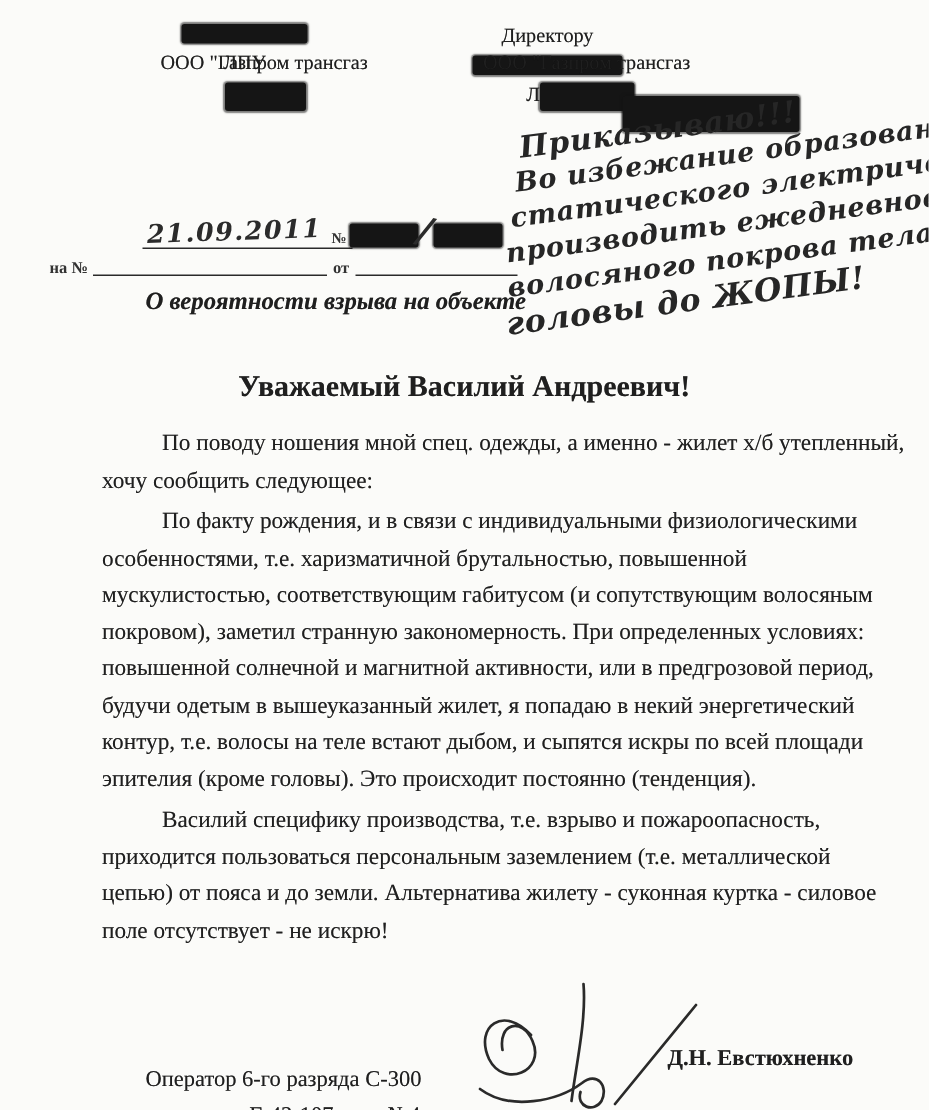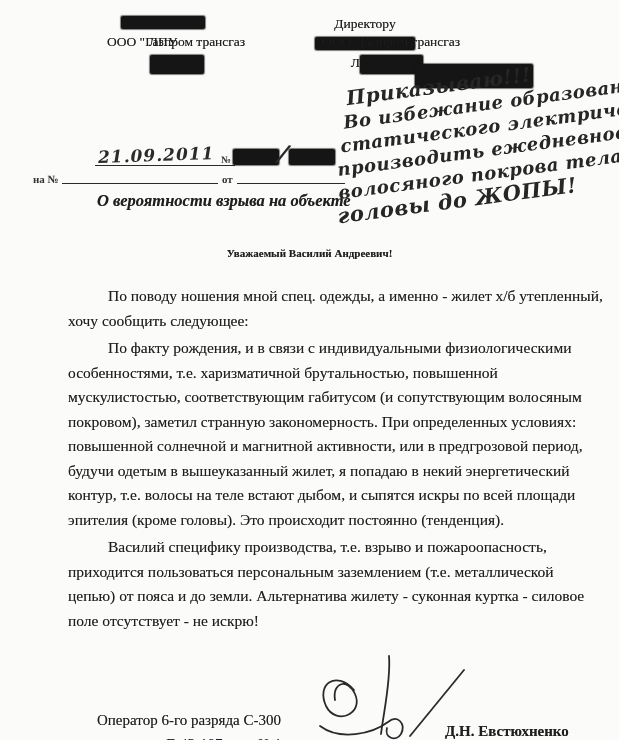--- a/index.html
+++ b/index.html
@@ -25,21 +25,21 @@
   .annotation{transform:rotate(-7.5deg);transform-origin:left top;width:320px;}
   .hw-line{font-family:"DejaVu Serif", serif;font-style:italic;font-weight:bold;color:#262626;
     font-size:18px;line-height:23px;letter-spacing:.5px;white-space:nowrap;}
   .hw-line-0{font-size:20px;margin-left:20px;}
   .hw-line-1{margin-left:14px;}
   .hw-line-2{margin-left:8px;}
   .hw-line-3{margin-left:2px;}
   .hw-line-4{margin-left:0;}
   .hw-line-5{font-size:21px;margin-left:-4px;}
   
-  .salutation{left:0;right:0;text-align:center;font-size:11px;font-weight:bold;
+  .salutation{left:0;right:0;text-align:center;font-size:20px;font-weight:bold;
     text-shadow:0 0 .4px rgba(0,0,0,.5);}
   .body-text{font-size:15.5px;line-height:24.5px;text-shadow:0 0 .4px rgba(0,0,0,.45);margin-left:32px;}
   .para{white-space:pre-line;text-indent:40px;margin:0 0 3px 0;text-align:left;}
   
   .sig-pos{font-size:15px;font-weight:normal;line-height:24px;text-shadow:0 0 .4px rgba(0,0,0,.5);}
   .sig-name{font-size:15px;font-weight:bold;text-shadow:0 0 .4px rgba(0,0,0,.5);}
   svg.scribble{stroke:#2a2a2a;fill:none;stroke-width:1.8;stroke-linecap:round;}
 </style>
 </head>
 <body>
@@ -109,13 +109,13 @@
 <div class="abs sig-pos" style="left:97px;top:708px;">Оператор 6-го разряда С-300</div>
 <div class="abs sig-pos" style="left:97px;top:732px;">установки Г-43-107 цеха №4</div>
 
 <svg class="abs scribble" style="left:292px;top:652px;" width="190" height="92" viewBox="0 0 190 92">
   <path d="M97,4 C99,28 92,58 89,82"></path>
   <path d="M62,38 C44,18 24,32 34,54 C44,74 72,62 63,42 C56,26 40,30 43,48"></path>
   <path d="M28,74 C48,89 80,82 96,70 C106,62 114,72 109,82 C104,90 92,86 95,76"></path>
   <path d="M118,84 L172,18"></path>
 </svg>
 
-<div class="abs sig-name" style="left:445px;top:723px;text-align:center;">Д.Н. Евстюхненко</div>
+<div class="abs sig-name" style="left:445px;top:698px;text-align:center;">Д.Н. Евстюхненко</div>
 
 </body></html>

